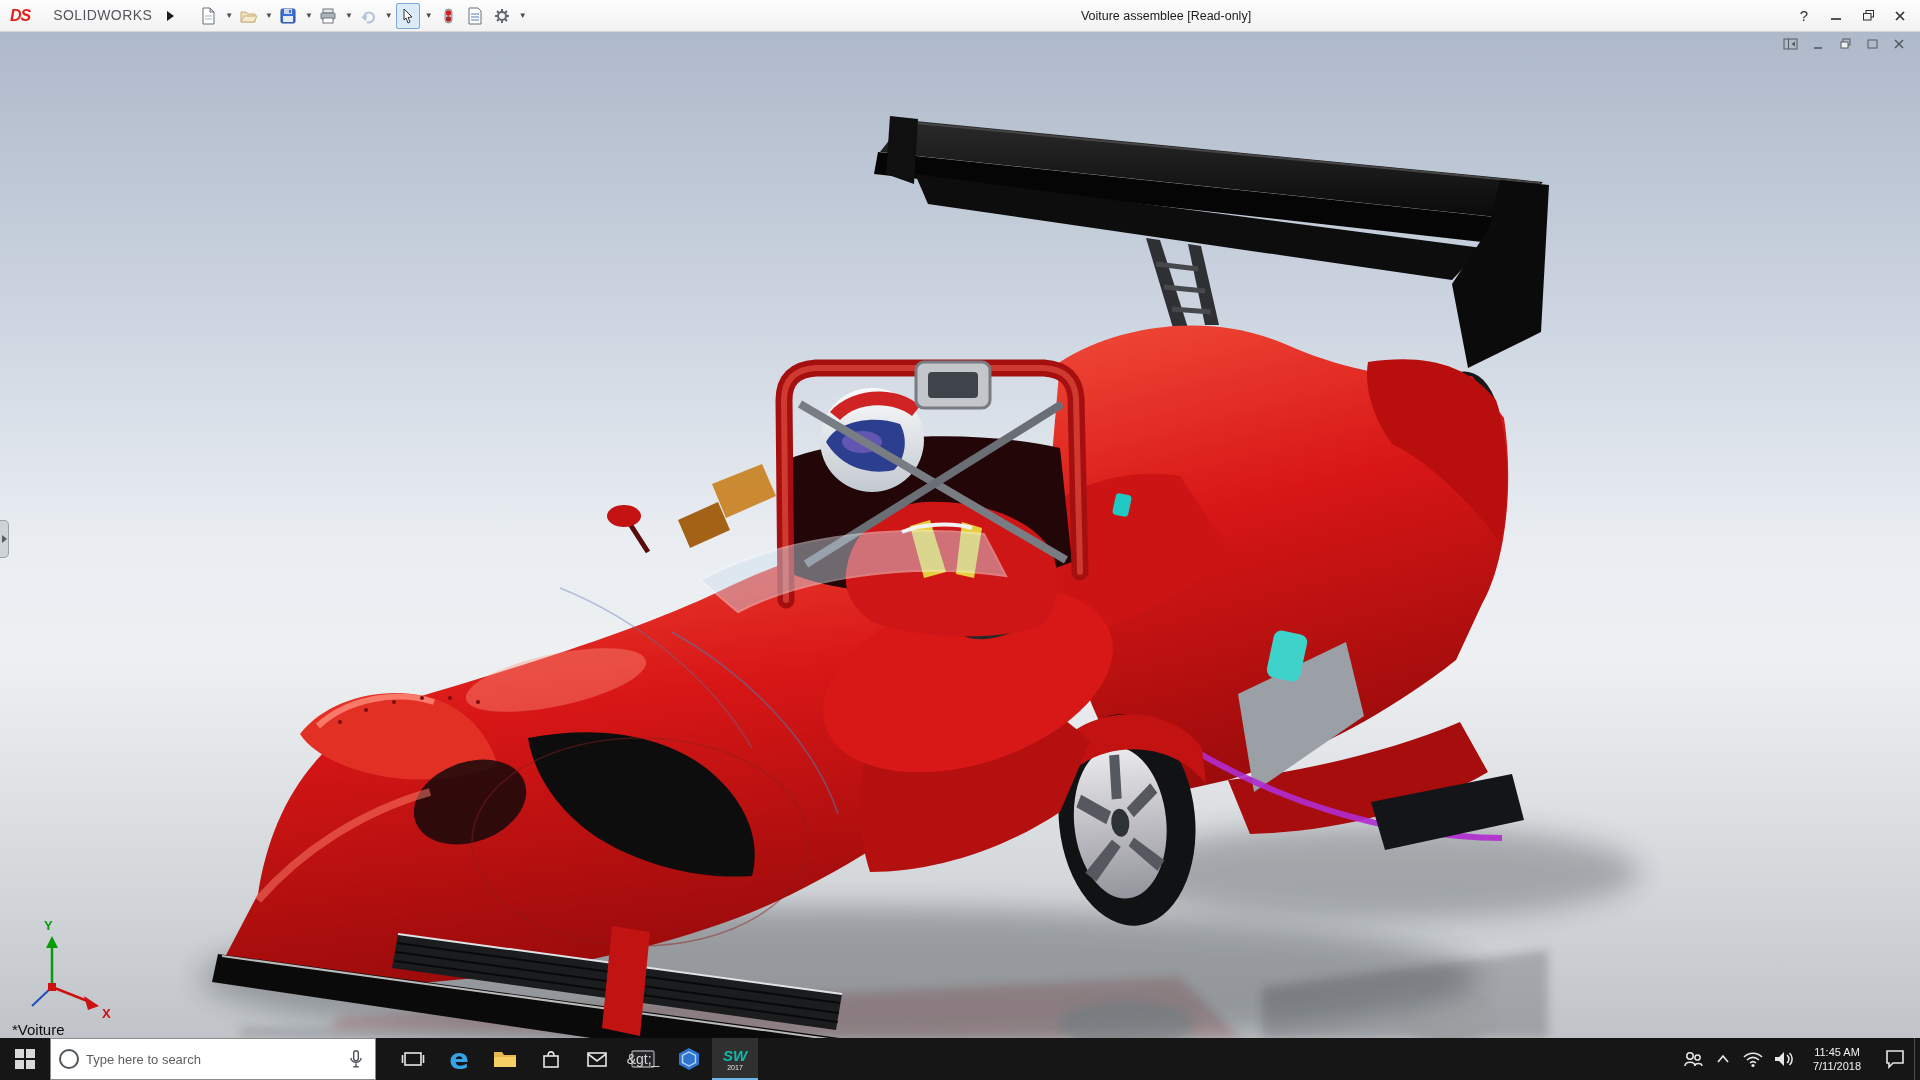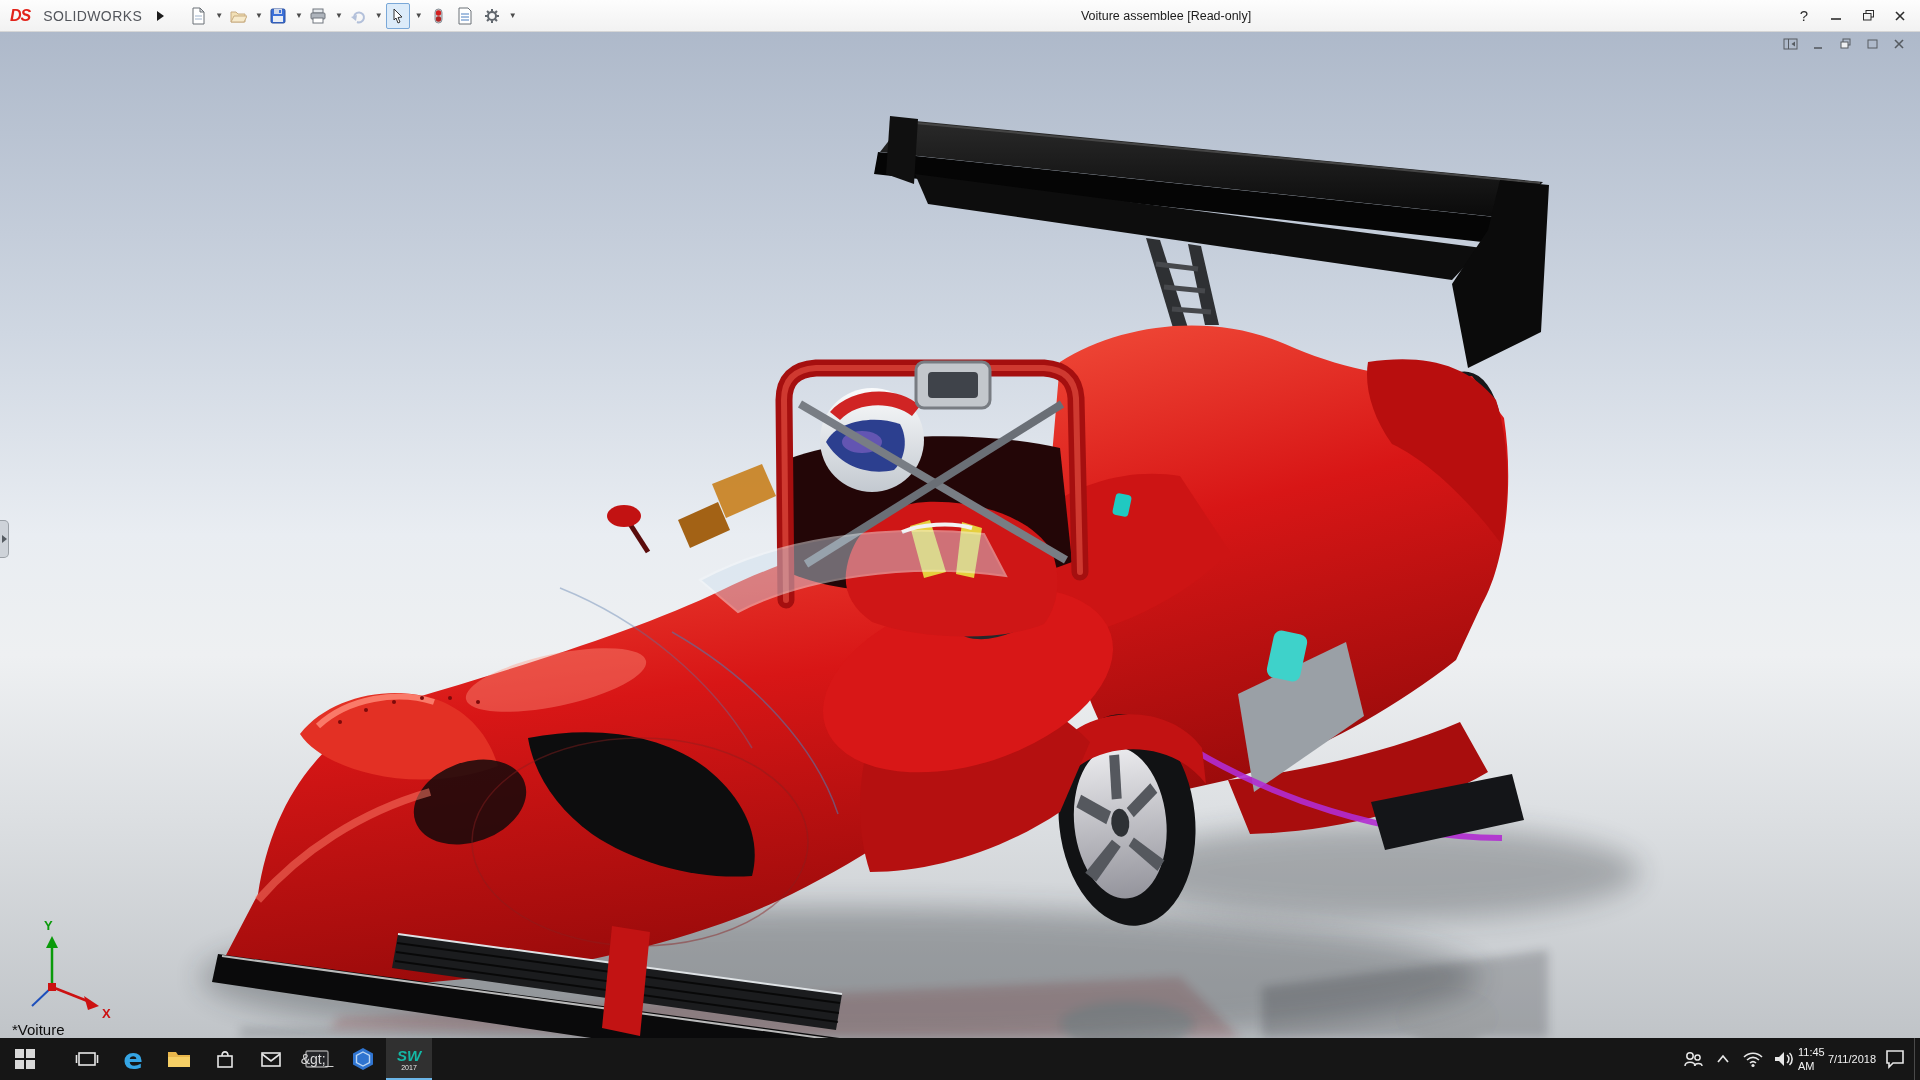--- a/index.html
+++ b/index.html
@@ -3,21 +3,21 @@
 <meta charset="utf-8">
 <style>
   *{margin:0;padding:0;box-sizing:border-box}
   html,body{width:1920px;height:1080px;overflow:hidden}
   body{font-family:"Liberation Sans","DejaVu Sans",sans-serif;background:#000}
   .screen{position:relative;width:1920px;height:1080px;overflow:hidden;background:#dfe3e8}
 
   
   .titlebar{position:absolute;top:0;left:0;width:100%;height:32px;background:linear-gradient(#fdfdfd,#f2f2f2);
     border-bottom:1px solid #d6d6d6;display:flex;align-items:center;padding:0 4px;z-index:30}
-  .brand{display:flex;align-items:center;gap:13px;padding:0 6px}
+  .brand{display:flex;gap:23px;padding:0 6px}
   .ds-mark{color:#e2231a;font-weight:bold;font-style:italic;font-size:16px;letter-spacing:-1px}
   .brand-name{color:#53565c;font-weight:normal;font-size:14px;letter-spacing:.4px}
   .menu-expander{width:16px;height:20px;display:flex;align-items:center;justify-content:center;margin-left:4px}
   .menu-expander i{width:0;height:0;border-top:5px solid transparent;border-bottom:5px solid transparent;border-left:7px solid #1c1c1c}
   .tb-group{display:flex;align-items:center;margin-left:18px;gap:3px}
   .tbtn{display:flex;align-items:center;height:26px;padding:0 2px;border:1px solid transparent;border-radius:2px}
   .tbtn.active{border-color:#7aa8d8;background:#dcebf9}
   .caret{font-size:8px;color:#4c4c4c;margin-left:2px;line-height:1}
   .icon18{width:18px;height:18px;display:block}
   .win-title{position:absolute;left:1166px;transform:translateX(-50%);top:0;height:24px;line-height:32px;
@@ -49,21 +49,21 @@
   .tb-app{width:46px;display:flex;align-items:center;justify-content:center;position:relative}
   .tb-app.first{margin-left:14px}
   .tb-app.active{background:#303030;box-shadow:inset 0 -2px 0 #6cb6e8}
   .edge-e{font-family:"DejaVu Sans",sans-serif;font-size:29px;font-weight:bold;color:#35a5e5;line-height:1}
   .console-glyph{font-family:Liberation Sans, sans-serif;font-size:14px;color:#dadada}
   .sw-tile{display:flex;flex-direction:column;align-items:center;line-height:1}
   .sw-letters{color:#14b8a6;font-weight:bold;font-style:italic;font-size:15px}
   .sw-year{color:#e8e8e8;font-size:7px;margin-top:1px}
   .tb-tray{margin-left:auto;display:flex;align-items:center}
   .tray-btn{width:30px;height:42px;display:flex;align-items:center;justify-content:center}
-  .clock{width:78px;height:42px;display:flex;flex-direction:row;align-items:center;justify-content:center;
+  .clock{width:78px;height:42px;display:flex;flex-direction:column;align-items:center;justify-content:center;
     color:#f2f2f2;font-size:11px;line-height:14px}
   .show-desktop{width:6px;height:42px;border-left:1px solid #4a4a4a}
 
   svg text{font-family:"Liberation Sans","DejaVu Sans",sans-serif}
 </style>
 </head>
 <body>
 
 <div class="screen">
 
@@ -397,20 +397,30 @@
   <footer class="taskbar">
     <div class="tb-start">
       <div class="win-logo">
           <span></span>
           <span></span>
           <span></span>
           <span></span>
         </div>
     </div>
 
+    <div class="search-box">
+      <span class="cortana-ring"></span>
+      <input class="search-input" type="text" placeholder="Type here to search" style="">
+      <svg width="22" height="22" viewBox="0 0 24 24">
+        <rect x="9.5" y="3" width="5" height="11" rx="2.5" fill="none" stroke="#54585e" stroke-width="1.6"></rect>
+        <path d="M6.5,11 C6.5,17 17.5,17 17.5,11" fill="none" stroke="#54585e" stroke-width="1.6"></path>
+        <line x1="12" y1="16.5" x2="12" y2="20" stroke="#54585e" stroke-width="1.6"></line>
+        <line x1="9" y1="20.5" x2="15" y2="20.5" stroke="#54585e" stroke-width="1.6"></line>
+      </svg>
+    </div>
 
     <div class="tb-app first">
       <svg width="24" height="24" viewBox="0 0 24 24">
         <rect x="4" y="6" width="16" height="12" fill="none" stroke="#e6e6e6" stroke-width="1.6"></rect>
         <line x1="1.5" y1="8" x2="1.5" y2="16" stroke="#e6e6e6" stroke-width="1.6"></line>
         <line x1="22.5" y1="8" x2="22.5" y2="16" stroke="#e6e6e6" stroke-width="1.6"></line>
       </svg>
     </div>
     <div class="tb-app">
       <span class="edge-e">e</span>

